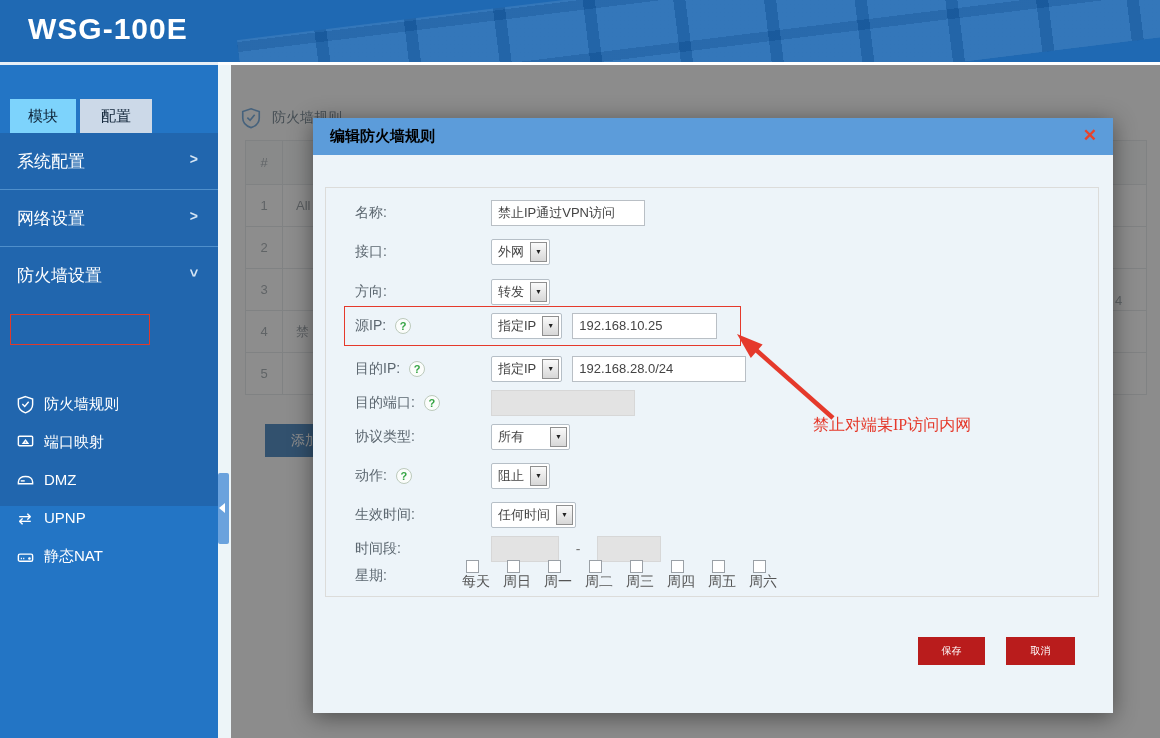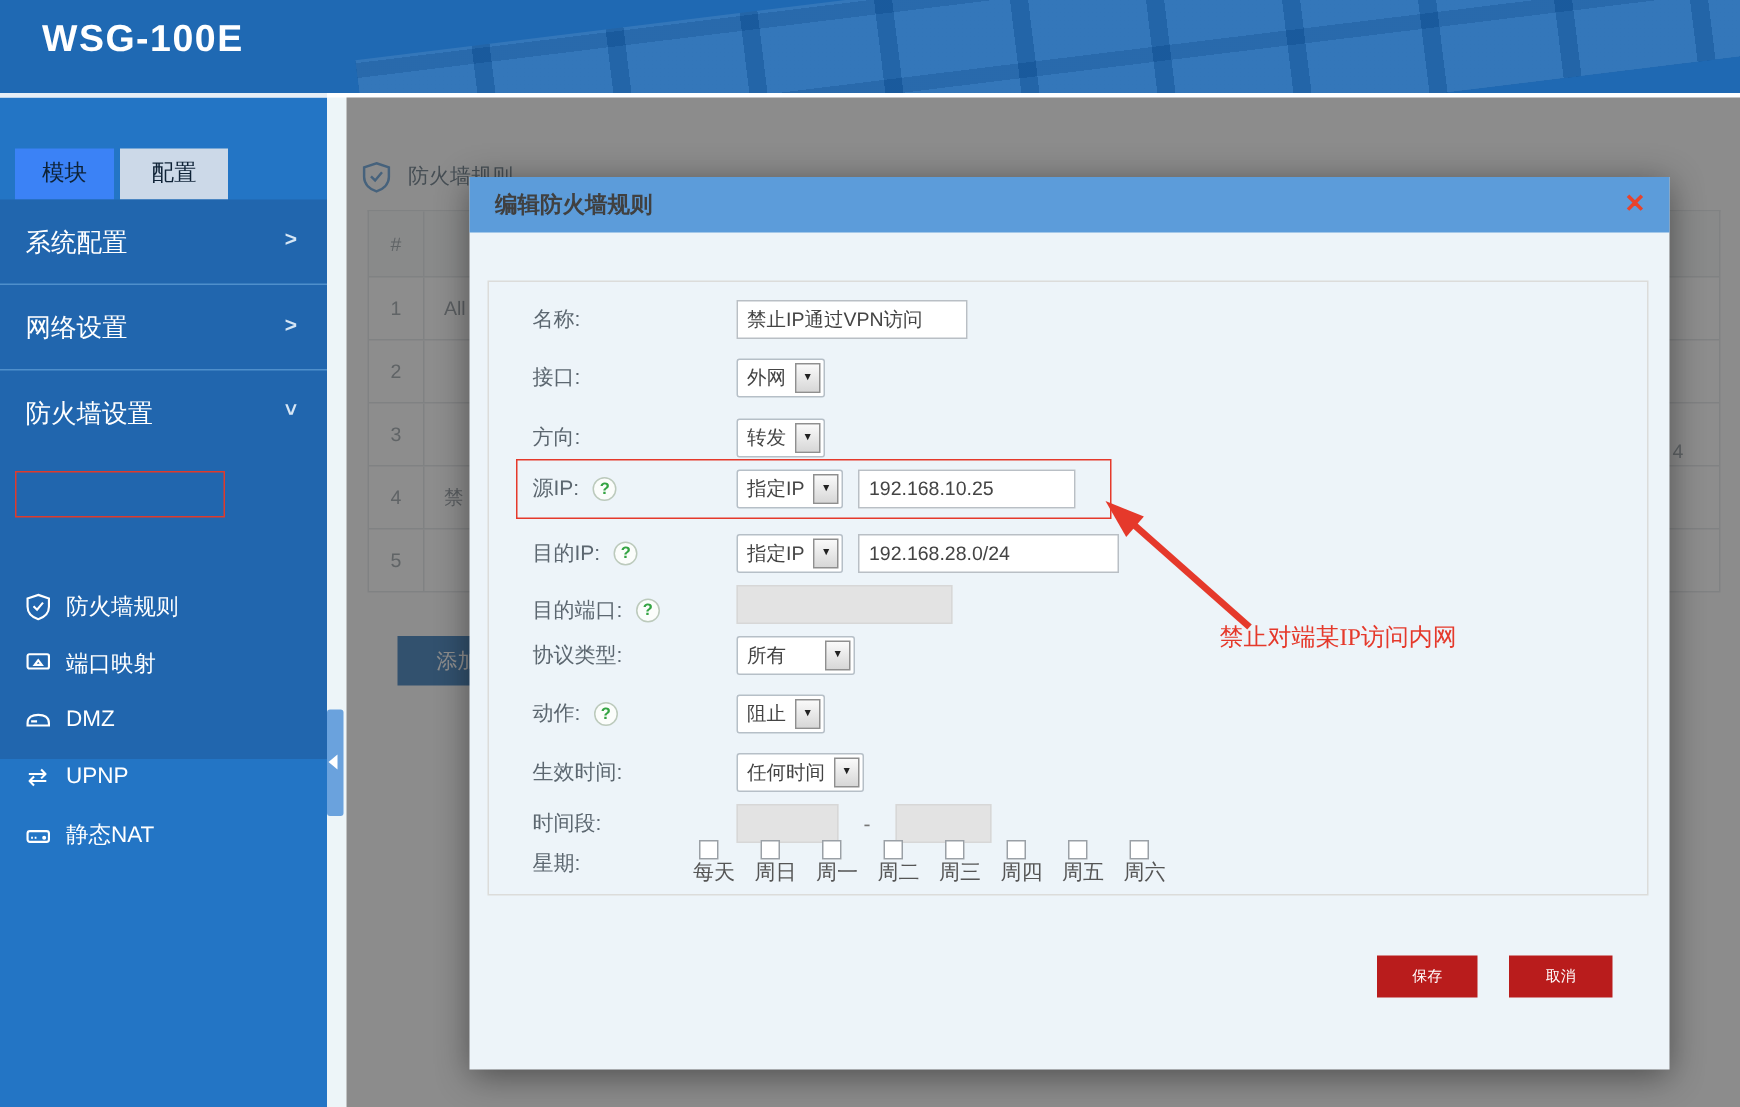--- a/index.html
+++ b/index.html
@@ -7,31 +7,31 @@
     font-family:"Liberation Sans", sans-serif; background:#fff; }
 
   
   #header { position:absolute; left:0; top:0; width:1160px; height:62px;
     background:#1f69b3; overflow:hidden; }
   #kbpattern { position:absolute; left:240px; top:-20px; width:980px; height:110px;
     transform:rotate(-7deg); opacity:.55;
     background-image:
       repeating-linear-gradient(90deg, rgba(255,255,255,0.10) 0 78px, rgba(8,40,80,0.25) 78px 90px),
       repeating-linear-gradient(0deg, rgba(255,255,255,0.08) 0 44px, rgba(8,40,80,0.22) 44px 54px); }
-  #app-title { position:absolute; left:28px; top:12px; color:#fff; font-size:25px;
+  #app-title { position:absolute; left:28px; top:12px; color:#fff; font-size:30px;
     font-weight:bold; letter-spacing:1px; }
   #header-underline { position:absolute; left:0; top:62px; width:218px; height:3px;
     background:#e7eff7; z-index:3; }
 
   
   #sidebar { position:absolute; left:0; top:65px; width:218px; height:673px;
     background:#2375c5; }
   .side-tab { position:absolute; height:34px; line-height:34px; text-align:center;
     font-size:15px; color:#0e2236; cursor:pointer; }
-  #tab-module { left:10px; top:34px; width:66px; background:#3b82f6; }
+  #tab-module { left:10px; top:34px; width:66px; background:#7dd3fc; }
   #tab-config { left:80px; top:34px; width:72px; background:#ccd9e8; }
   #menu-block { position:absolute; left:0; top:68px; width:218px; height:373px;
     background:#2166ae; }
   .menu-item { position:relative; height:57px; border-bottom:1px solid #4f8fcb;
     color:#fff; cursor:pointer; }
   .menu-item .mi-label { position:absolute; left:17px; top:17px; font-size:17px; }
   .menu-item .mi-arrow { position:absolute; right:20px; top:18px; font-size:14px;
     font-weight:bold; color:#d6e6f5; }
   .mi-arrow.rot { transform:rotate(90deg); }
   .sub-item { position:relative; height:38px; color:#fff; cursor:pointer;
@@ -71,21 +71,21 @@
   #add-button { position:absolute; left:34px; top:359px; width:80px; height:33px;
     background:#2e75b8; color:#fff; font-size:14px; border:none; cursor:pointer; }
   #dim-overlay { position:absolute; left:231px; top:65px; width:929px; height:673px;
     background:rgba(55,55,55,0.57); z-index:10; }
 
   
   #modal { position:absolute; left:313px; top:118px; width:800px; height:595px;
     background:#edf4f9; box-shadow:0 4px 22px rgba(0,0,0,.45); z-index:20; }
   #modal-header { position:absolute; left:0; top:0; width:100%; height:37px;
     background:#5c9cda; }
-  #modal-title { position:absolute; left:17px; top:9px; color:#404040; font-size:15px;
+  #modal-title { position:absolute; left:17px; top:9px; color:#000000; font-size:15px;
     font-weight:bold; }
   #modal-close { position:absolute; right:16px; top:8px; color:#e8432c; font-size:17px;
     font-weight:bold; cursor:pointer; line-height:20px; }
   #modal-panel { position:absolute; left:12px; top:69px; width:774px; height:410px;
     border:1px solid #dcdcda; }
   .frow { position:absolute; left:42px; height:27px; display:flex; align-items:center; }
   .flabel { width:136px; color:#5c6770; font-size:14px; display:flex;
     align-items:center; flex-shrink:0; }
   .flabel.narrow { width:107px; }
   .help { width:16px; height:16px; border-radius:50%; border:1px solid #bccabc;
@@ -284,21 +284,21 @@
       <span>目的IP:</span>
       <span class="help">?</span>
     </span>
     <span class="combo" style="margin-right:10px;">
       <span class="ctxt">指定IP</span>
       <span class="cbtn">▼</span>
     </span>
     <input class="tinput" style="width: 174px;" value="192.168.28.0/24">
   </div>
 
-  <div class="frow" style="top:271px;align-items:flex-end;">
+  <div class="frow" style="top:271px;">
     <span class="flabel">
       <span>目的端口:</span>
       <span class="help">?</span>
     </span>
     <input class="tinput dis" style="width: 144px;" disabled="" value="">
   </div>
 
   <div class="frow" style="top:305px;">
     <span class="flabel">协议类型:</span>
     <span class="combo">

